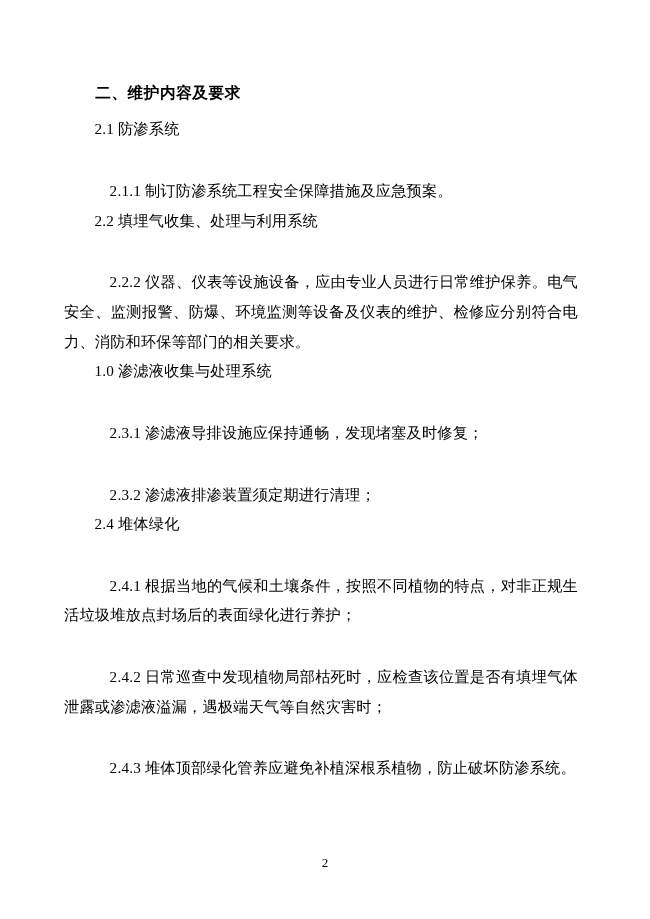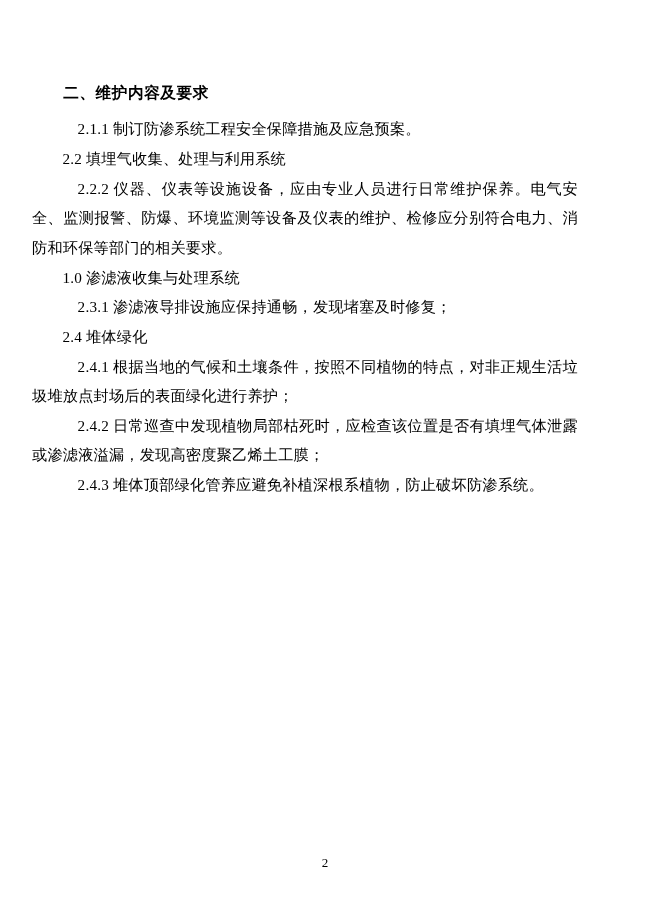--- a/index.html
+++ b/index.html
@@ -11,21 +11,21 @@
     font-family: "Liberation Serif", "DejaVu Serif", serif;
     color: #000000;
   }
   .page {
     position: relative;
     width: 650px;
     height: 919px;
     margin: 0 auto;
     background: #ffffff;
     box-sizing: border-box;
-    padding: 78px 72px 40px 32px;
+    padding: 78px 72px 40px 64px;
     overflow: hidden;
   }
   .doc-body {
     font-size: 15.2px;
     line-height: 1.95;
     letter-spacing: 0.2px;
     text-align: justify;
     text-justify: inter-ideograph;
   }
   .heading {
@@ -37,41 +37,44 @@
   }
   p.para {
     margin: 0;
     text-indent: 2em;
   }
   p.lvl2 {
     text-indent: 2em;
   }
   p.lvl3 {
     text-indent: 3em;
+    margin-top: 32px;
   }
   .page-number {
     position: absolute;
     left: 0;
     right: 0;
     bottom: 48px;
     text-align: center;
     font-size: 13px;
     font-family: "Liberation Serif", serif;
   }
 </style>
 </head>
 <body>
 
 <div class="page">
   <div class="doc-body">
     <h2 class="heading">二、维护内容及要求</h2>
+    <p class="para lvl2">2.1  防渗系统</p>
     <p class="para lvl3">2.1.1  制订防渗系统工程安全保障措施及应急预案。</p>
     <p class="para lvl2">2.2  填埋气收集、处理与利用系统</p>
     <p class="para lvl3">2.2.2  仪器、仪表等设施设备，应由专业人员进行日常维护保养。电气安全、监测报警、防爆、环境监测等设备及仪表的维护、检修应分别符合电力、消防和环保等部门的相关要求。</p>
     <p class="para lvl2">1.0  渗滤液收集与处理系统</p>
     <p class="para lvl3">2.3.1  渗滤液导排设施应保持通畅，发现堵塞及时修复；</p>
+    <p class="para lvl3">2.3.2  渗滤液排渗装置须定期进行清理；</p>
     <p class="para lvl2">2.4  堆体绿化</p>
     <p class="para lvl3">2.4.1  根据当地的气候和土壤条件，按照不同植物的特点，对非正规生活垃圾堆放点封场后的表面绿化进行养护；</p>
-    <p class="para lvl3">2.4.2  日常巡查中发现植物局部枯死时，应检查该位置是否有填埋气体泄露或渗滤液溢漏，发现高密度聚乙烯土工膜；</p>
+    <p class="para lvl3">2.4.2  日常巡查中发现植物局部枯死时，应检查该位置是否有填埋气体泄露或渗滤液溢漏，遇极端天气等自然灾害时；</p>
     <p class="para lvl3">2.4.3  堆体顶部绿化管养应避免补植深根系植物，防止破坏防渗系统。</p>
   </div>
   <div class="page-number">2</div>
 </div>
 
 </body></html>

